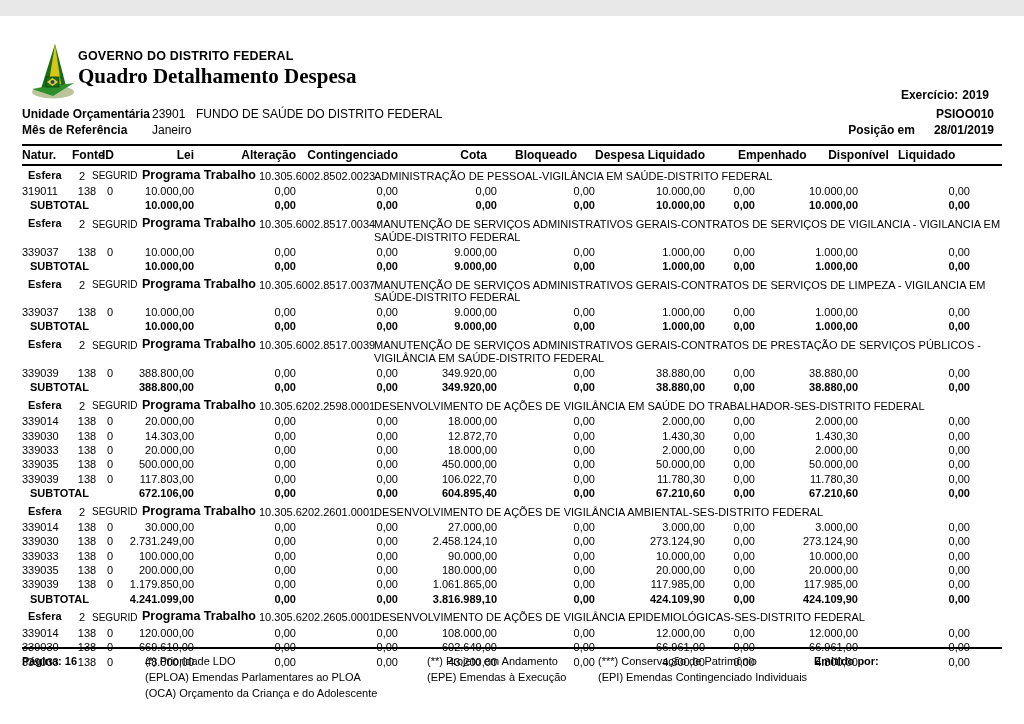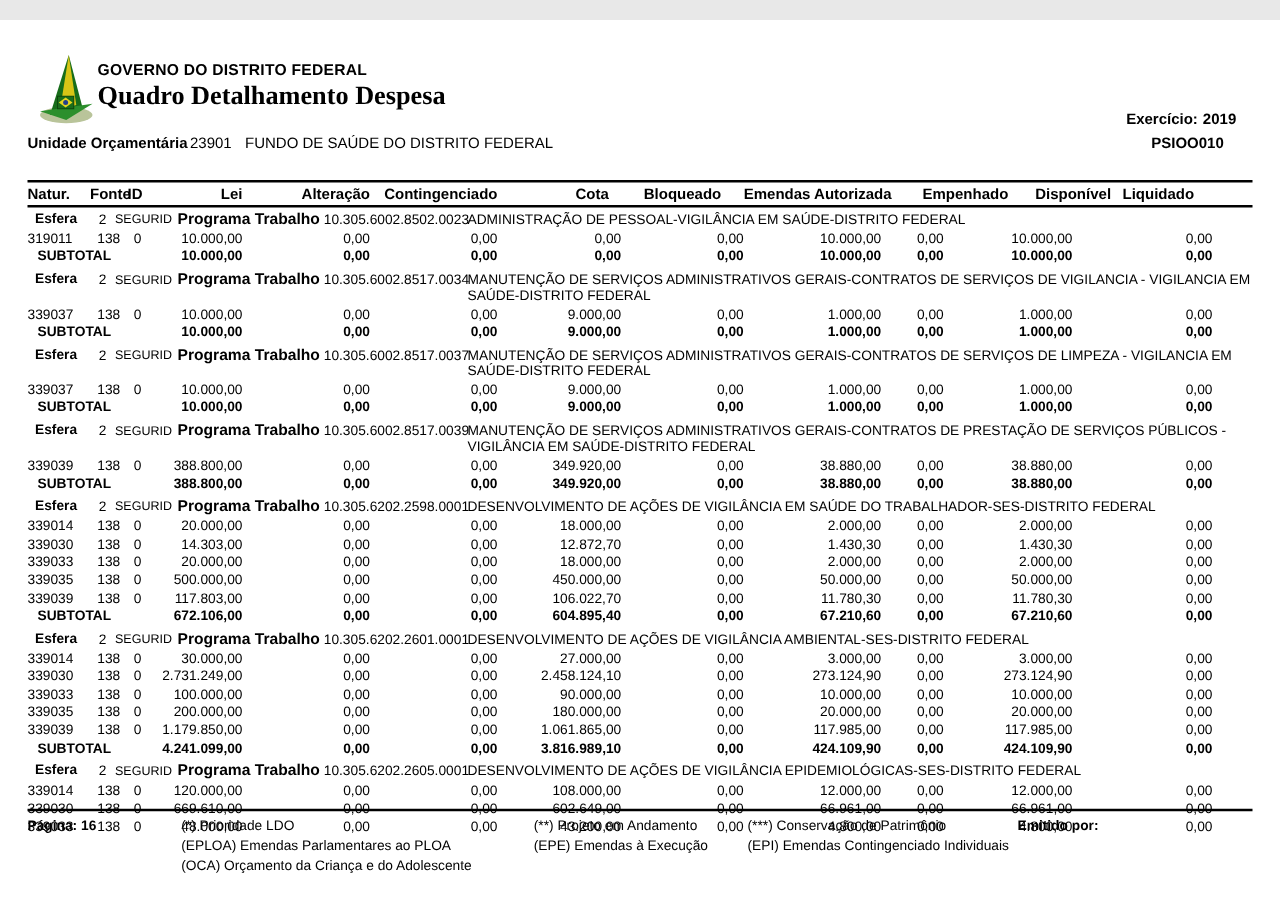--- a/index.html
+++ b/index.html
@@ -7,21 +7,21 @@
     position:relative; width:1024px; height:724px; background:#ffffff;
     font-family:"Liberation Sans","DejaVu Sans",sans-serif; color:#000;
     overflow:hidden; margin:16px auto;
   }
   
   .logo{position:absolute; left:30px; top:26px; width:46px; height:58px;}
   .org-name{position:absolute; left:78px; top:33px; font-size:12.5px; font-weight:bold; letter-spacing:.2px;}
   .doc-title{position:absolute; left:78px; top:48px; font-size:21px; font-weight:bold;
     font-family:"Liberation Serif","DejaVu Serif",serif;}
   .exercise{position:absolute; right:35px; top:72px; font-size:12px; font-weight:bold; display:flex; gap:4px;}
-  .inforow{position:absolute; left:22px; right:45px; font-size:12px; display:flex; align-items:baseline;}
+  .inforow{position:absolute; left:22px; right:30px; font-size:12px; display:flex; align-items:baseline;}
   .inforow .lbl{font-weight:bold; width:130px; flex:none;}
   .inforow .code{width:44px; flex:none;}
   .inforow .val{flex:1;}
   .inforow .right{font-weight:bold; display:flex; gap:19px; flex:none;}
   .r1{top:91px;} .r2{top:107px;}
   
   .tablewrap{position:absolute; left:22px; top:128px; width:980px;
     border-top:2.5px solid #000; font-size:11px;}
   .grid{display:grid; grid-template-columns:50px 30px 16px 76px 102px 102px 99px 98px 110px 50px 103px 112px;
     padding-right:32px; line-height:14.3px; white-space:nowrap;}
@@ -72,32 +72,41 @@
     <span>Exercício:</span>
     <span>2019</span>
   </div>
 
   <div class="inforow r1">
     <span class="lbl">Unidade Orçamentária</span>
     <span class="code">23901</span>
     <span class="val">FUNDO DE SAÚDE DO DISTRITO FEDERAL</span>
     <span class="right">PSIOO010</span>
   </div>
+  <div class="inforow r2">
+    <span class="lbl">Mês de Referência</span>
+    <span class="code">Janeiro</span>
+    <span class="val"></span>
+    <span class="right">
+      <span>Posição em</span>
+      <span>28/01/2019</span>
+    </span>
+  </div>
 
   <div class="tablewrap">
     <div class="grid thead">
       <span class="c-l">Natur.</span>
       <span class="c-l">Fonte</span>
       <span class="c-l">ID</span>
       <span class="c-r">Lei</span>
       <span class="c-r">Alteração</span>
       <span class="c-r">Contingenciado</span>
       <span class="c-r h-cota">Cota</span>
       <span class="c-c">Bloqueado</span>
-      <span class="h-despaut">Emendas Autorizada</span>
+      <span class="h-despaut">Despesa Liquidado</span>
       <span class="h-emp">Empenhado</span>
       <span class="h-disp">Disponível</span>
       <span class="h-liq">Liquidado</span>
     </div>
     <div>
         <div class="esfera">
           <span class="e-lbl">Esfera</span>
           <span class="e-val">2</span>
           <span class="e-seg">SEGURID</span>
           <span class="e-prog">Programa Trabalho</span>

